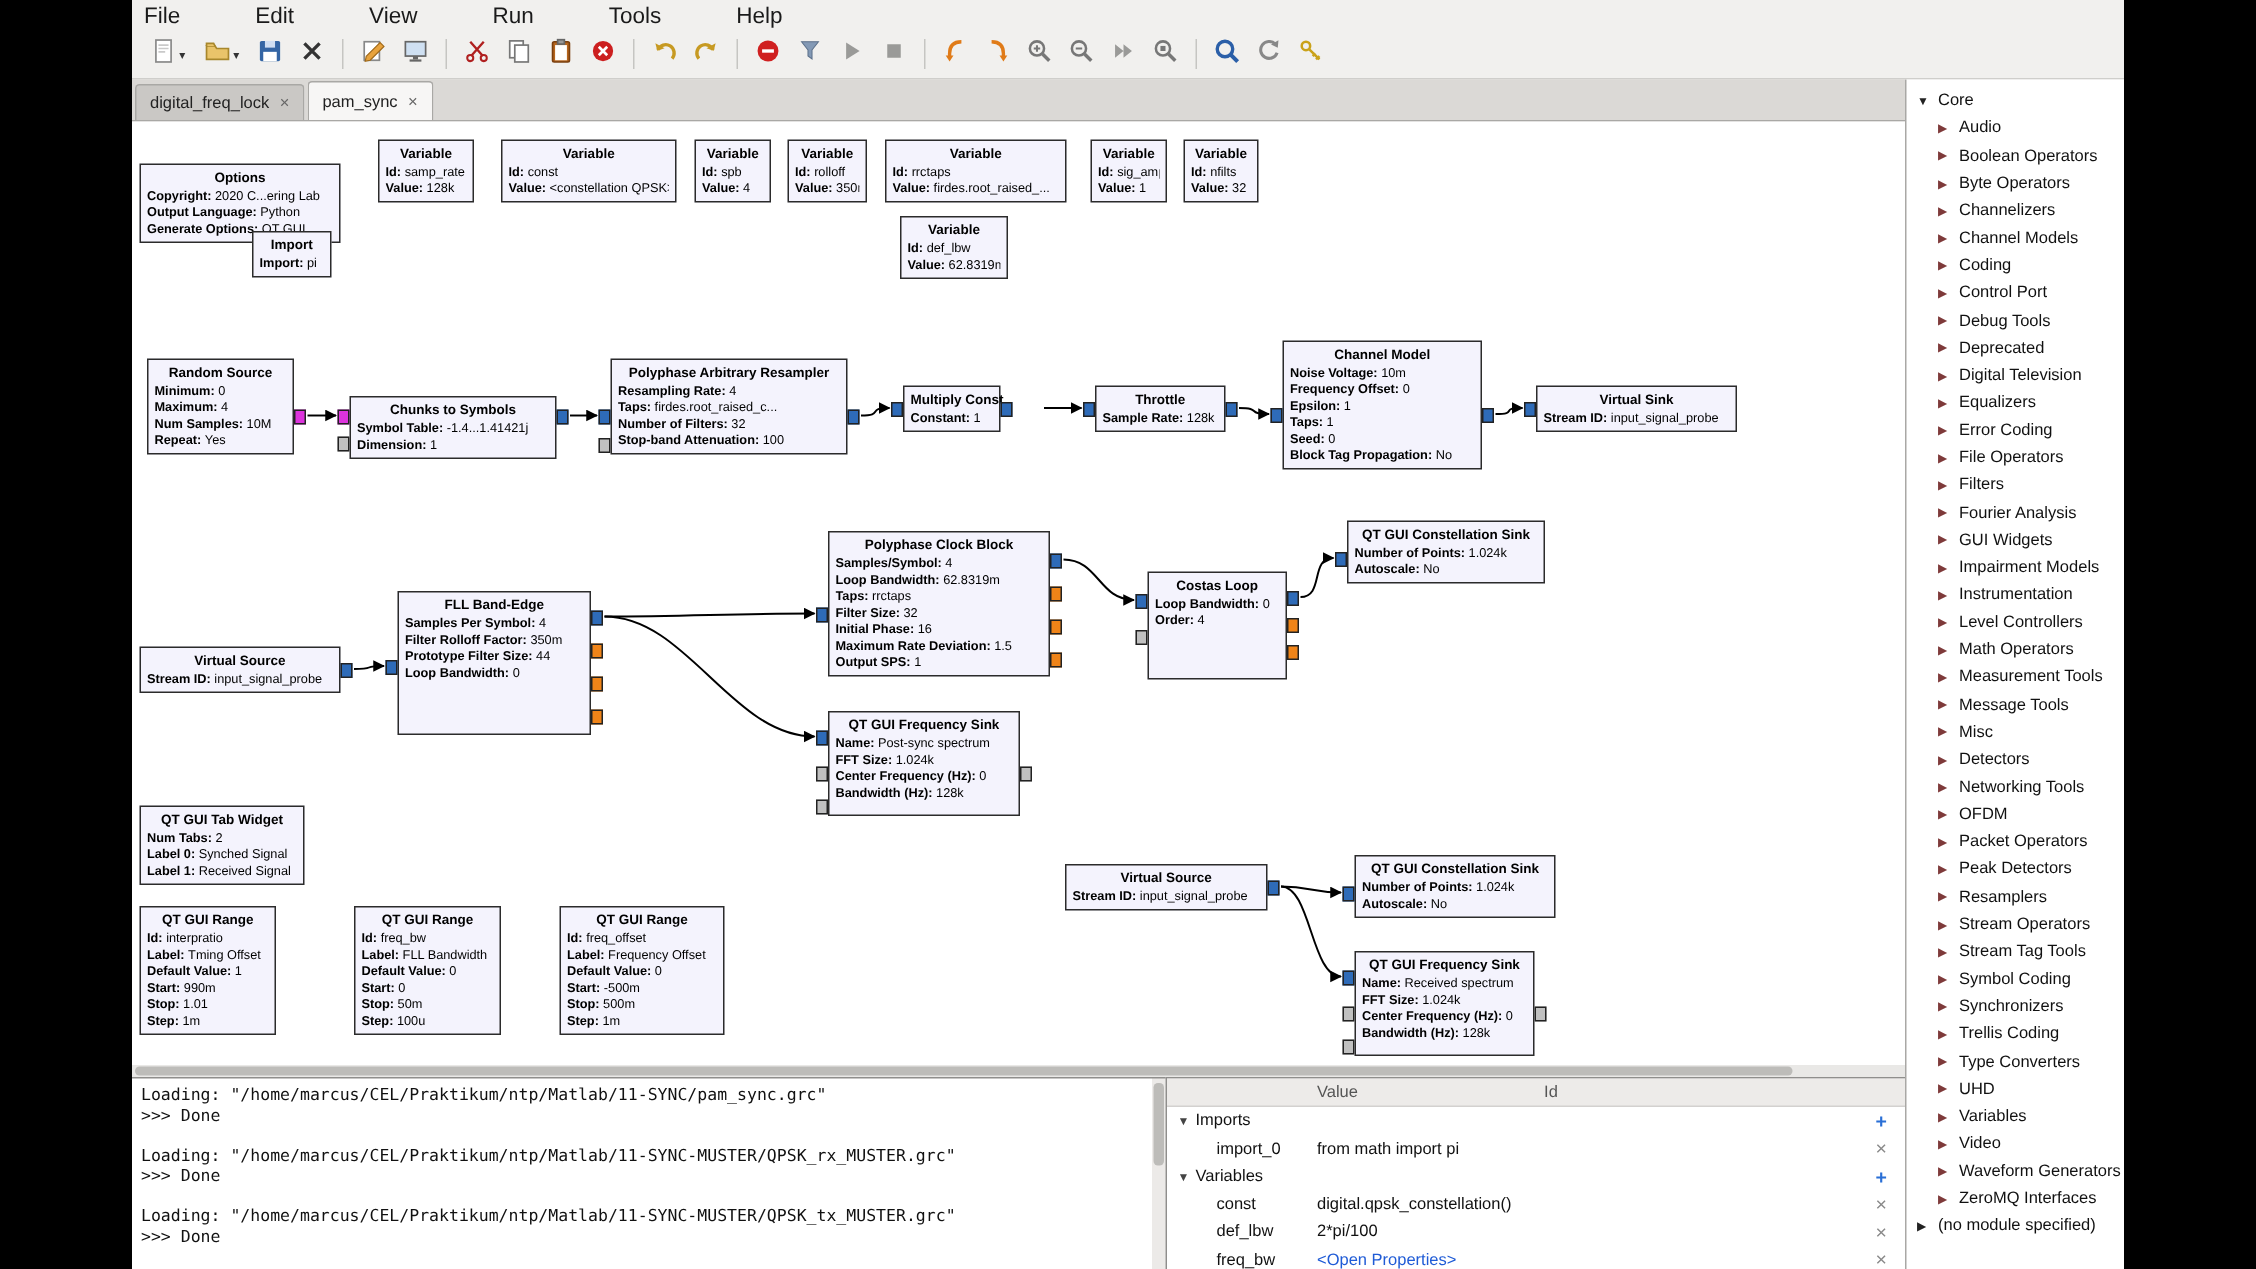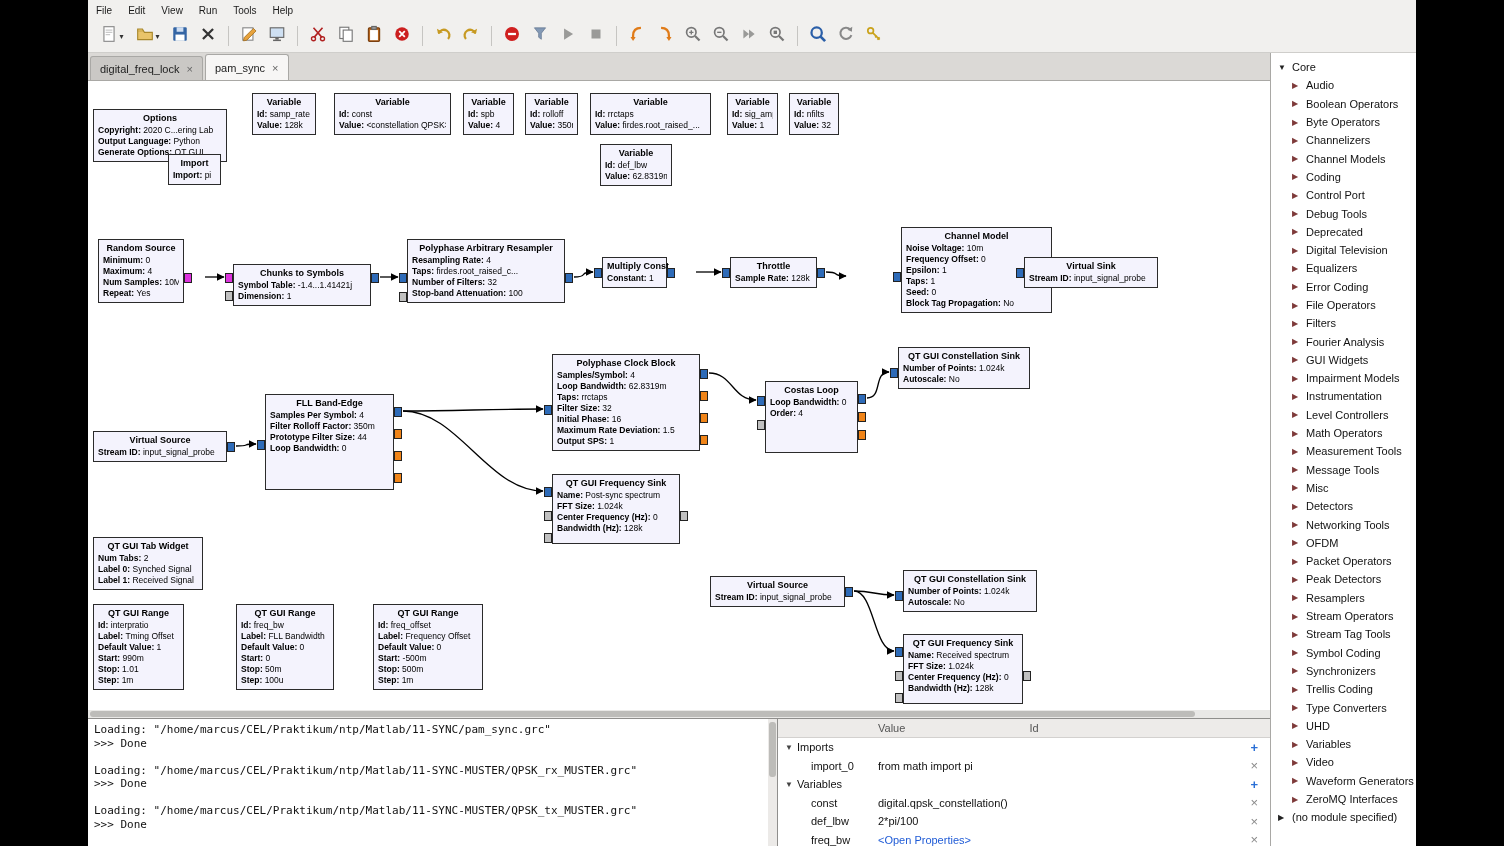--- a/index.html
+++ b/index.html
@@ -2,21 +2,21 @@
 <html style="--block-bg: #f4f3fd; --port-complex: #2e6bb8; --port-float: #f08418; --port-byte: #dd33dd; --port-msg: #c0c0c0; --link: #1f5bd6;"><head>
 <meta charset="utf-8">
 <style>
   * { box-sizing: border-box; margin: 0; padding: 0; }
   html,body { width:1504px; height:846px; overflow:hidden; background:#000;
               font-family:"Liberation Sans", sans-serif; }
   #app { position:absolute; left:88px; top:0; width:1328px; height:846px; background:#f1f0ee; }
 
   
   .menubar { position:absolute; left:0; top:0; width:100%; height:20px; background:#f1f0ee;
-             display:flex; align-items:center; font-size:10px; color:#1a1a1a; }
+             display:flex; align-items:center; font-size:15px; color:#1a1a1a;gap:34px; }
   .menu-item { padding:2px 8px; cursor:default; }
 
   
   .toolbar { position:absolute; left:0; top:20px; width:100%; height:33px; background:#f1f0ee;
              border-bottom:1px solid #cfcecb; display:flex; align-items:center; padding-left:6px; }
   .tb-btn { width:26px; height:26px; margin:0 1px; display:flex; align-items:center; justify-content:center;
             border-radius:3px; position:relative; }
   .tb-btn.has-caret { width:34px; }
   .tb-caret { font-size:8px; color:#333; margin-left:1px; }
   .tb-sep { width:1px; height:20px; background:#c6c5c2; margin:0 6px; }
@@ -335,21 +335,21 @@
       </div>
       <div class="block" style="left: 80px; top: 73px; width: 53px;">
         <div class="block-title">Import</div>
         <div class="block-param"><span class="pk">Import: </span><span class="pv">pi</span></div>
       </div>
       <div class="block" style="left: 512px; top: 63px; width: 72px;">
         <div class="block-title">Variable</div>
         <div class="block-param"><span class="pk">Id: </span><span class="pv">def_lbw</span></div>
         <div class="block-param"><span class="pk">Value: </span><span class="pv">62.8319m</span></div>
       </div>
-      <div class="block" style="left: 10px; top: 158px; width: 86px;">
+      <div class="block" style="left: 10px; top: 158px; width: 98px;">
         <div class="block-title">Random Source</div>
         <div class="block-param"><span class="pk">Minimum: </span><span class="pv">0</span></div>
         <div class="block-param"><span class="pk">Maximum: </span><span class="pv">4</span></div>
         <div class="block-param"><span class="pk">Num Samples: </span><span class="pv">10M</span></div>
         <div class="block-param"><span class="pk">Repeat: </span><span class="pv">Yes</span></div>
         <div class="port out c-byte" style="top: 33px;"></div>
       </div>
       <div class="block" style="left: 145px; top: 183px; width: 138px;">
         <div class="block-title">Chunks to Symbols</div>
         <div class="block-param"><span class="pk">Symbol Table: </span><span class="pv">-1.4...1.41421j</span></div>
@@ -373,21 +373,21 @@
         <div class="block-param"><span class="pk">Constant: </span><span class="pv">1</span></div>
         <div class="port in c-complex" style="top: 10px;"></div>
         <div class="port out c-complex" style="top: 10px;"></div>
       </div>
       <div class="block" style="left: 642px; top: 176px; width: 87px;">
         <div class="block-title">Throttle</div>
         <div class="block-param"><span class="pk">Sample Rate: </span><span class="pv">128k</span></div>
         <div class="port in c-complex" style="top: 10px;"></div>
         <div class="port out c-complex" style="top: 10px;"></div>
       </div>
-      <div class="block" style="left: 813px; top: 146px; width: 151px;">
+      <div class="block" style="left: 767px; top: 146px; width: 133px;">
         <div class="block-title">Channel Model</div>
         <div class="block-param"><span class="pk">Noise Voltage: </span><span class="pv">10m</span></div>
         <div class="block-param"><span class="pk">Frequency Offset: </span><span class="pv">0</span></div>
         <div class="block-param"><span class="pk">Epsilon: </span><span class="pv">1</span></div>
         <div class="block-param"><span class="pk">Taps: </span><span class="pv">1</span></div>
         <div class="block-param"><span class="pk">Seed: </span><span class="pv">0</span></div>
         <div class="block-param"><span class="pk">Block Tag Propagation: </span><span class="pv">No</span></div>
         <div class="port in c-complex" style="top: 44px;"></div>
         <div class="port out c-complex" style="top: 44px;"></div>
       </div>

